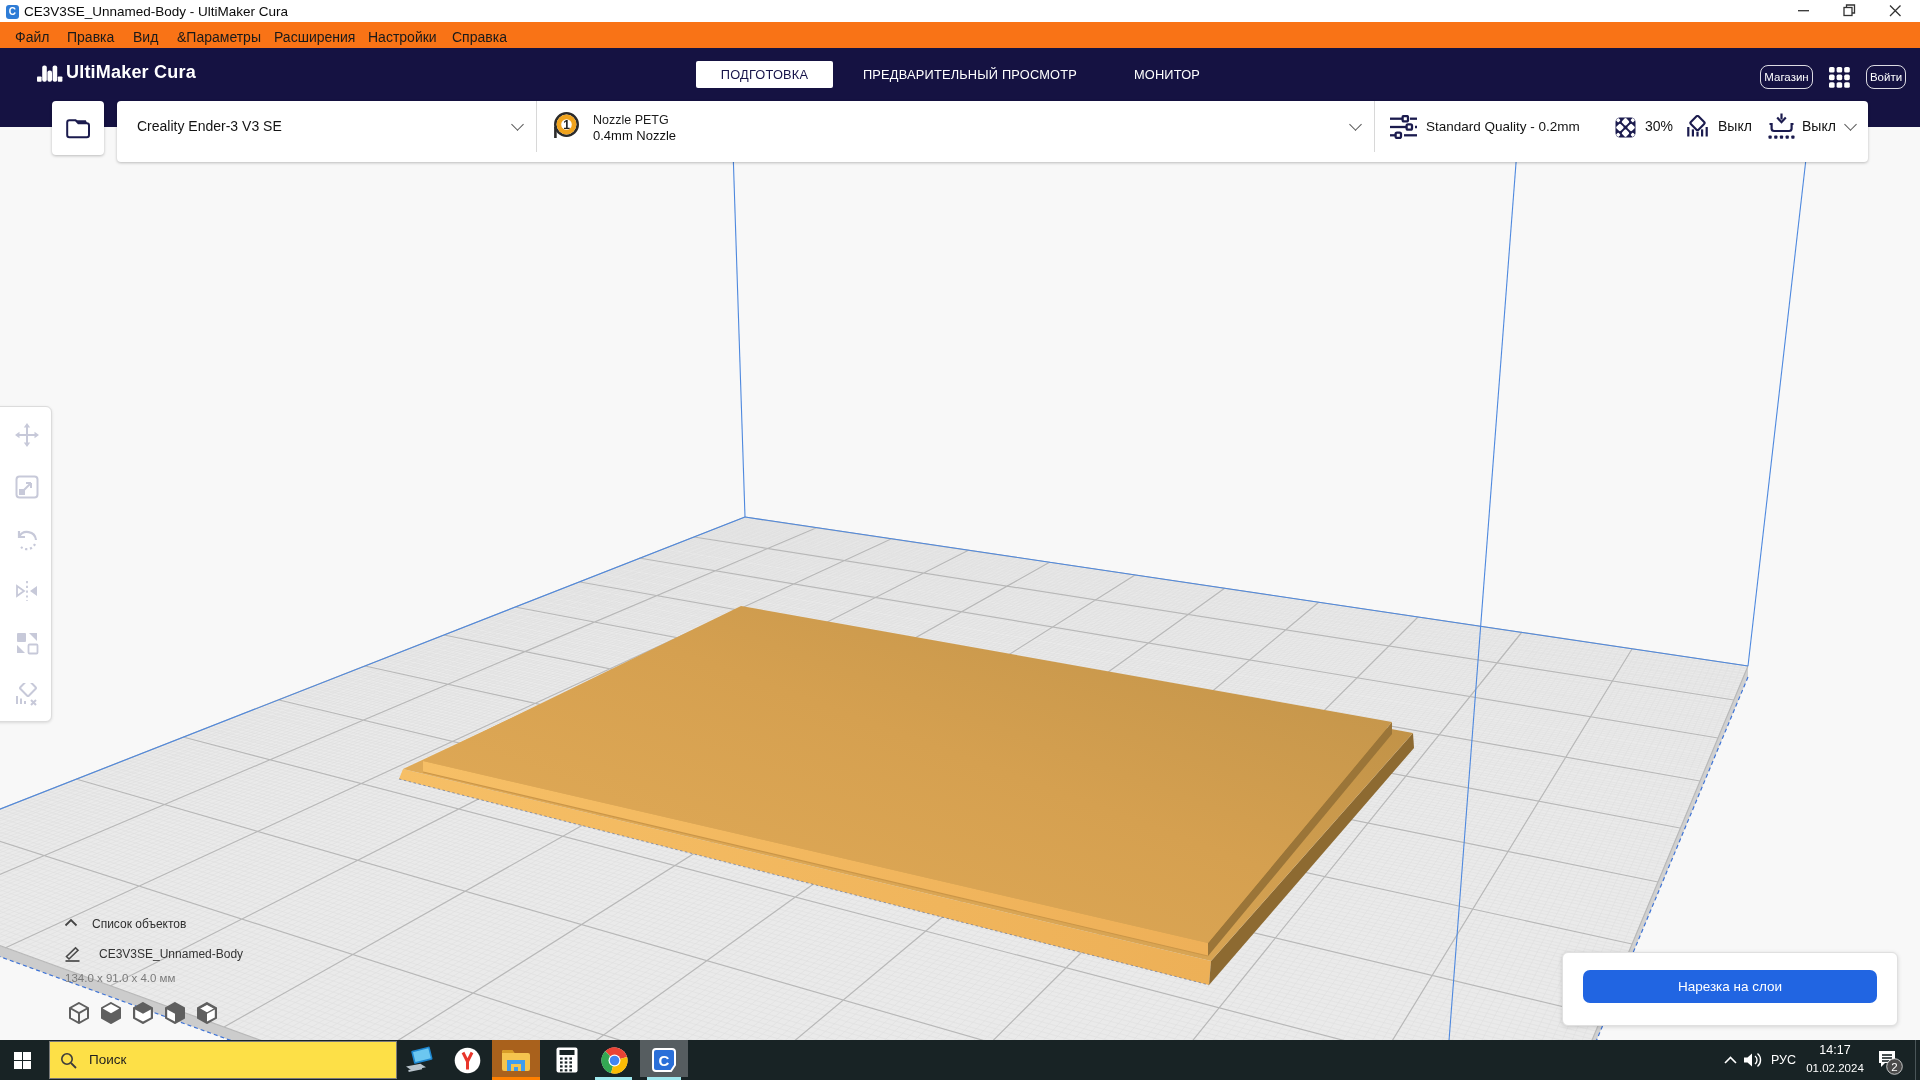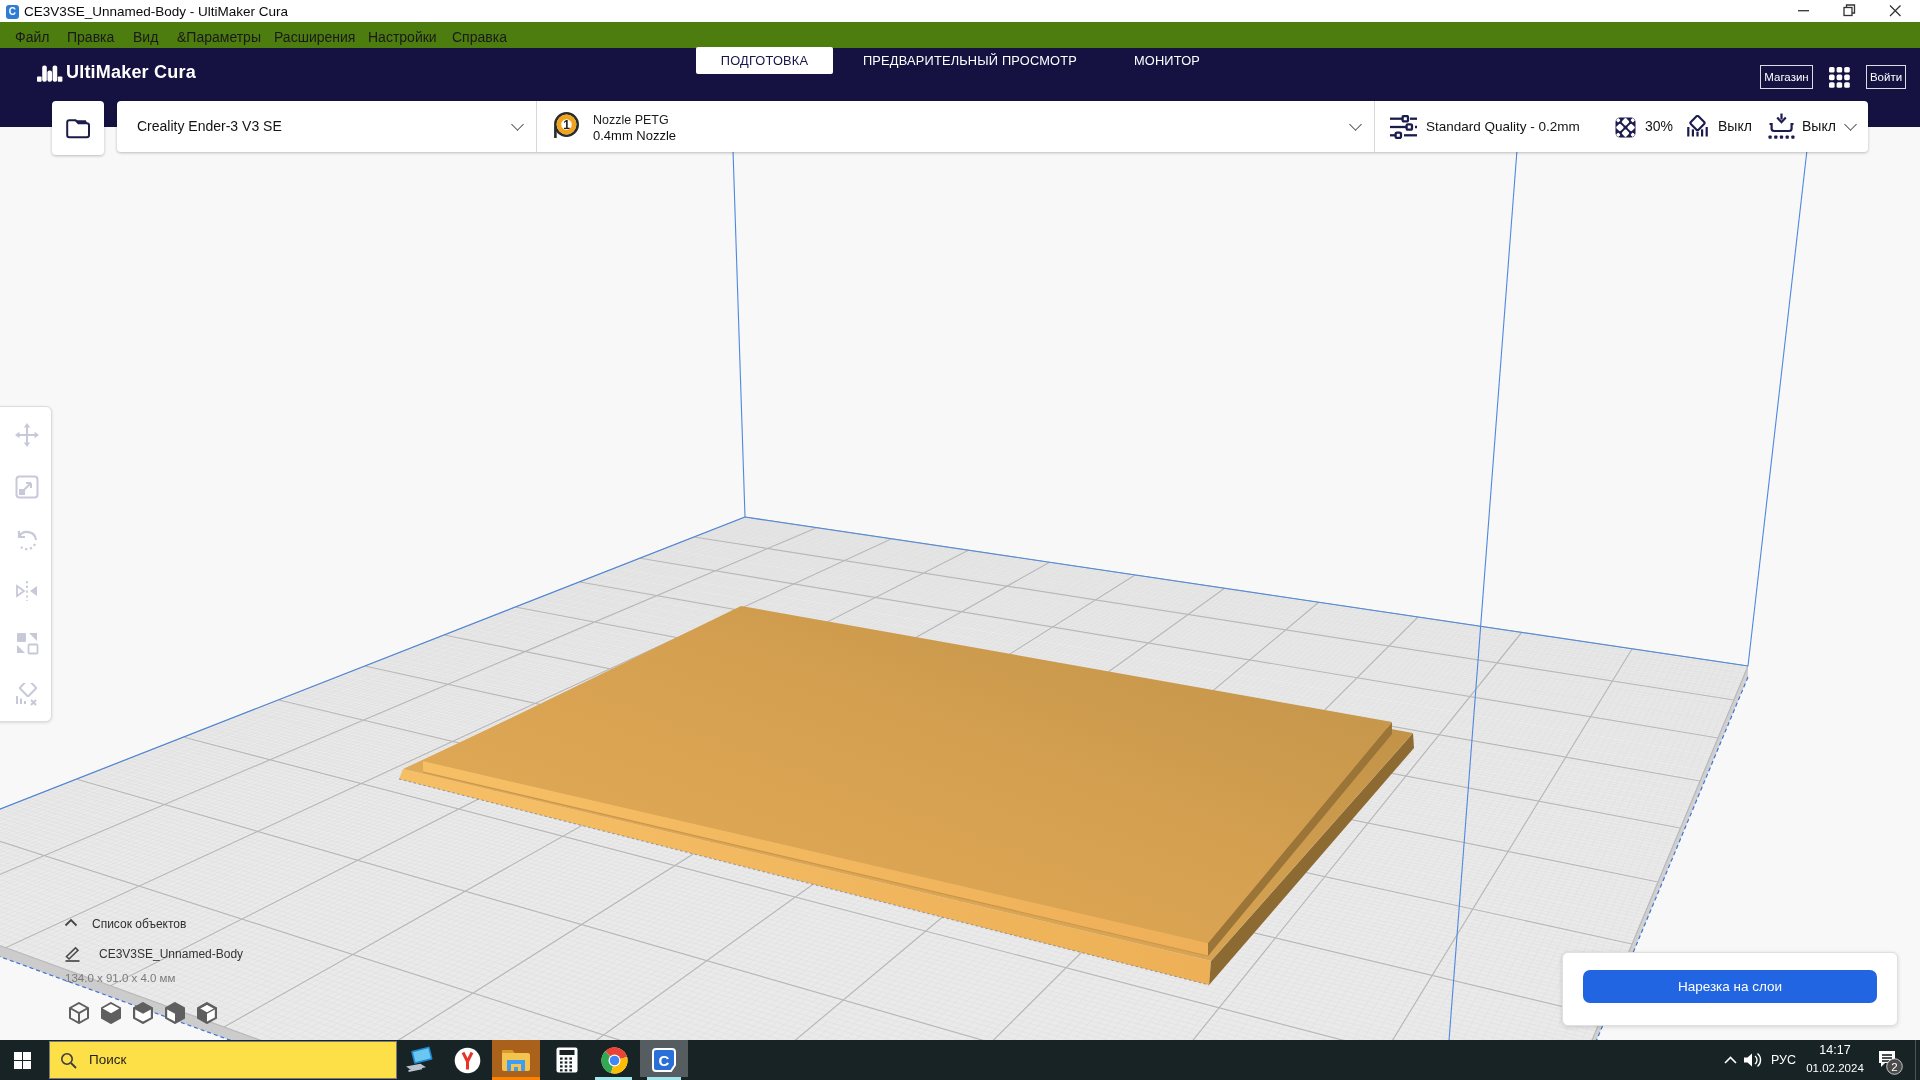--- a/index.html
+++ b/index.html
@@ -1,29 +1,29 @@
 <!DOCTYPE html>
 <html><head><meta charset="utf-8"><style>
 *{margin:0;padding:0;box-sizing:border-box}
 html,body{width:1920px;height:1080px;overflow:hidden;font-family:"Liberation Sans",sans-serif;background:#f8f8f8;position:relative}
 .abs{position:absolute}
 #titlebar{left:0;top:0;width:1920px;height:22px;background:#fff}
 #titlebar .ticon{left:5.5px;top:5px;width:13.5px;height:13.5px;background:#2e7cd6;border-radius:3px;color:#fff;font-size:10px;font-weight:700;line-height:13.5px;text-align:center}
 #titlebar .ttext{left:24px;top:3.5px;font-size:13.5px;color:#0a0a0a}
-#menubar{left:0;top:22px;width:1920px;height:26px;background:#4d7c0f}
+#menubar{left:0;top:22px;width:1920px;height:26px;background:#f97316}
 #menubar span{position:absolute;top:7px;font-size:14px;color:#1a1a1a}
 #header{left:0;top:48px;width:1920px;height:79px;background:#151242}
 #logotext{left:66px;top:62px;font-size:18px;font-weight:700;color:#fff;letter-spacing:0.2px}
-.tab{top:47px;height:27px;font-size:12.8px;letter-spacing:0.2px;color:#fff;display:flex;align-items:center;justify-content:center}
+.tab{top:61px;height:27px;font-size:12.8px;letter-spacing:0.2px;color:#fff;display:flex;align-items:center;justify-content:center}
 #tab1{left:696px;width:137px;background:#fff;color:#17144a;border-radius:2px}
 #tab2{left:868px;width:204px;white-space:nowrap}
 #tab3{left:1125px;width:84px}
-.hbtn{top:65px;height:24px;border:1px solid rgba(255,255,255,.85);border-radius:0;color:#fff;font-size:11.5px;display:flex;align-items:center;justify-content:center}
+.hbtn{top:65px;height:24px;border:1px solid rgba(255,255,255,.85);border-radius:8px;color:#fff;font-size:11.5px;display:flex;align-items:center;justify-content:center}
 #toolbar-left{left:52px;top:101px;width:52px;height:54px;background:#fff;border-radius:4px;box-shadow:0 1px 3px rgba(0,0,0,.25)}
-#toolbar-main{left:117px;top:101px;width:1751px;height:51px;background:#fff;border-radius:4px;box-shadow:0 1px 3px rgba(0,0,0,.25)}
+#toolbar-main{left:117px;top:101px;width:1751px;height:61px;background:#fff;border-radius:4px;box-shadow:0 1px 3px rgba(0,0,0,.25)}
 .sep{position:absolute;top:0;width:1px;height:51px;background:#d8d8d8}
 .chev{position:absolute;width:9px;height:9px;border-right:1.6px solid #555;border-bottom:1.6px solid #555;transform:rotate(45deg)}
 #lefttools{left:-8px;top:406px;width:60px;height:316px;background:#fff;border:1px solid #dcdcdc;border-radius:6px;box-shadow:0 1px 3px rgba(0,0,0,.12)}
 #slicepanel{left:1562px;top:952px;width:336px;height:74px;background:#fff;border:1px solid #e0e0e0;border-radius:6px;box-shadow:0 1px 4px rgba(0,0,0,.15)}
 #slicebtn{left:20px;top:17px;width:294px;height:33px;background:#2165e2;border-radius:7px;color:#fff;font-size:13.5px;display:flex;align-items:center;justify-content:center}
 #taskbar{left:0;top:1040px;width:1920px;height:40px;background:#182325}
 #search{left:49px;top:1041px;width:348px;height:38px;background:#fde047;border:1px solid #7a7a7a}
 #search .stext{left:39px;top:10px;font-size:13.5px;color:#1f1f1f}
 .tile{position:absolute;top:0;width:48px;height:37px}
 .uline{position:absolute;top:37px;height:3px}

